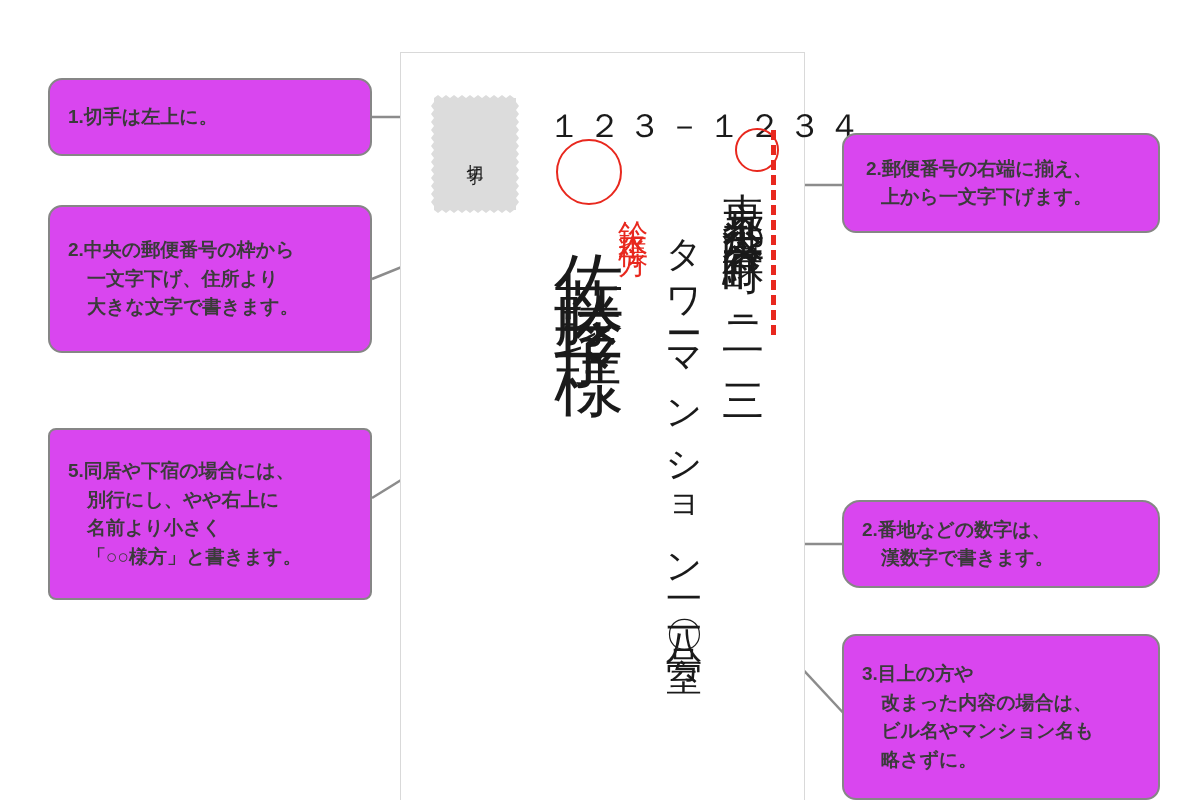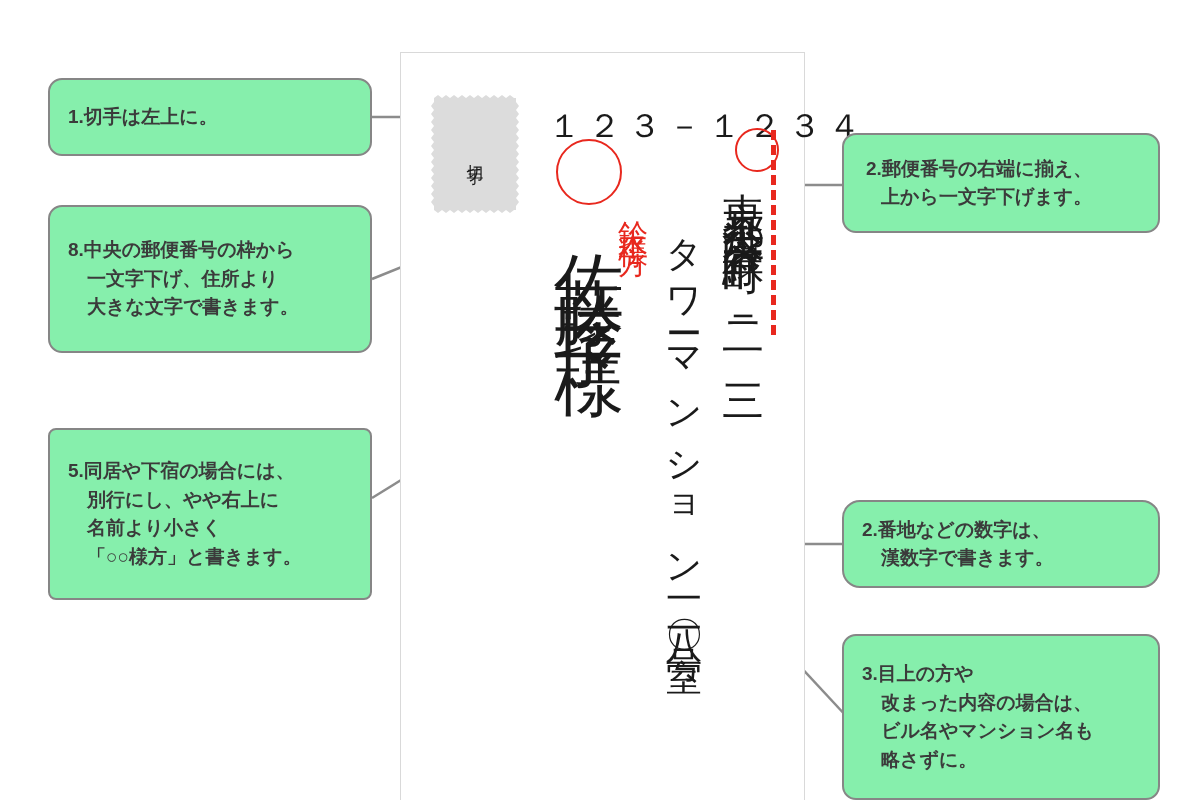--- a/index.html
+++ b/index.html
@@ -145,21 +145,21 @@
     left: 722px;
     top: 160px;
     font-size: 42px;
     letter-spacing: 9px;
   }
 
   
   .callout {
     position: absolute;
     box-sizing: border-box;
-    background: #86efac;
+    background: #d946ef;
     border: 2.5px solid #868686;
     border-radius: 14px;
     display: flex;
     align-items: center;
   }
   .callout-text {
     font-family: "Liberation Sans", "DejaVu Sans", sans-serif;
     font-size: 19px;
     font-weight: bold;
     color: #3b3b3b;
@@ -218,21 +218,21 @@
   <div class="vtext recipient-name">佐藤玲子様</div>
   <div class="vtext care-of">鈴木様方</div>
   <div class="vtext address-line2">タワーマンション一〇八一号室</div>
   <div class="vtext address-line1">東京都渋谷区緑町一－二－三</div>
 
   <div class="callout c1">
     <div class="callout-text">1.切手は左上に。</div>
   </div>
 
   <div class="callout c4">
-    <div class="callout-text">8.中央の郵便番号の枠から
+    <div class="callout-text">2.中央の郵便番号の枠から
 　一文字下げ、住所より
 　大きな文字で書きます。</div>
   </div>
 
   <div class="callout c5">
     <div class="callout-text">5.同居や下宿の場合には、
 　別行にし、やや右上に
 　名前より小さく
 　「○○様方」と書きます。</div>
   </div>

